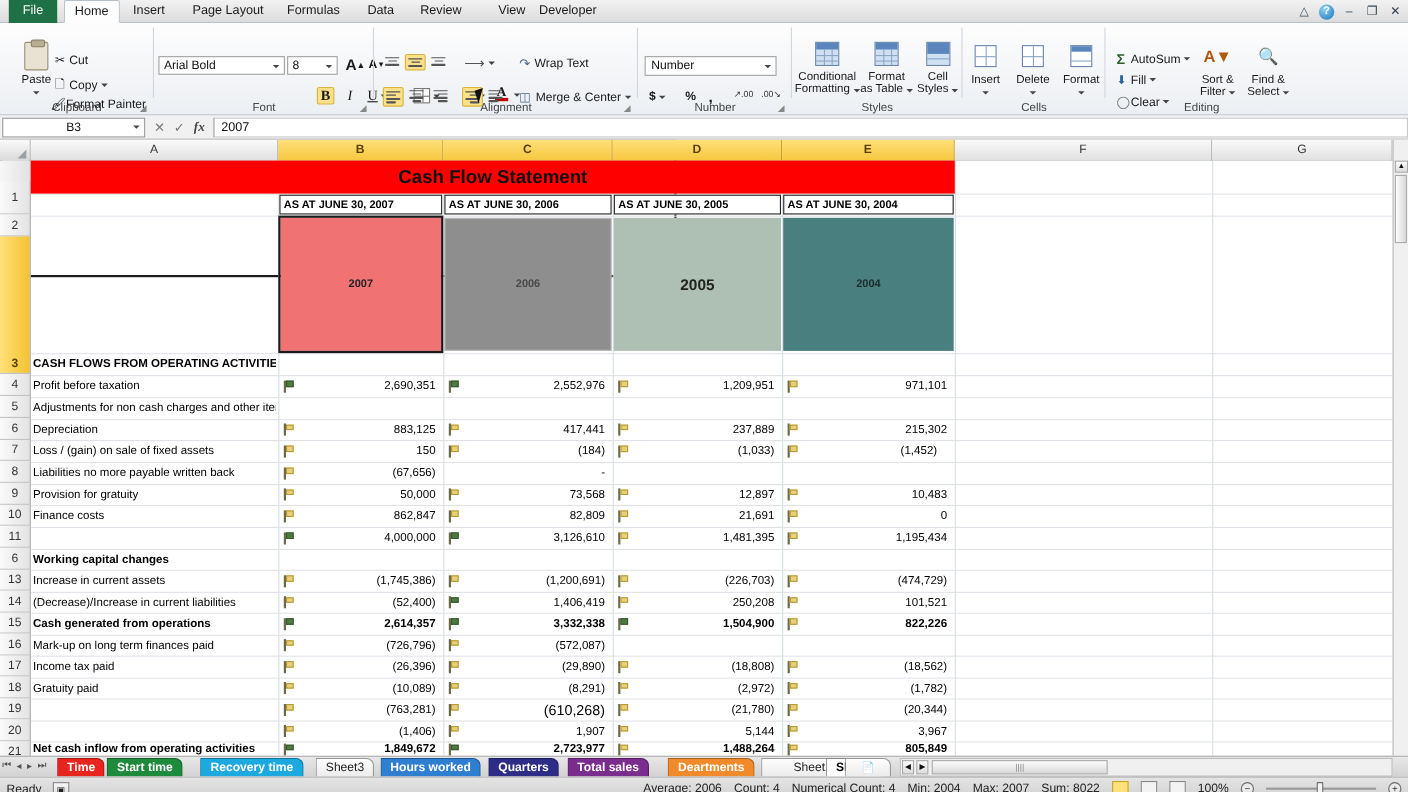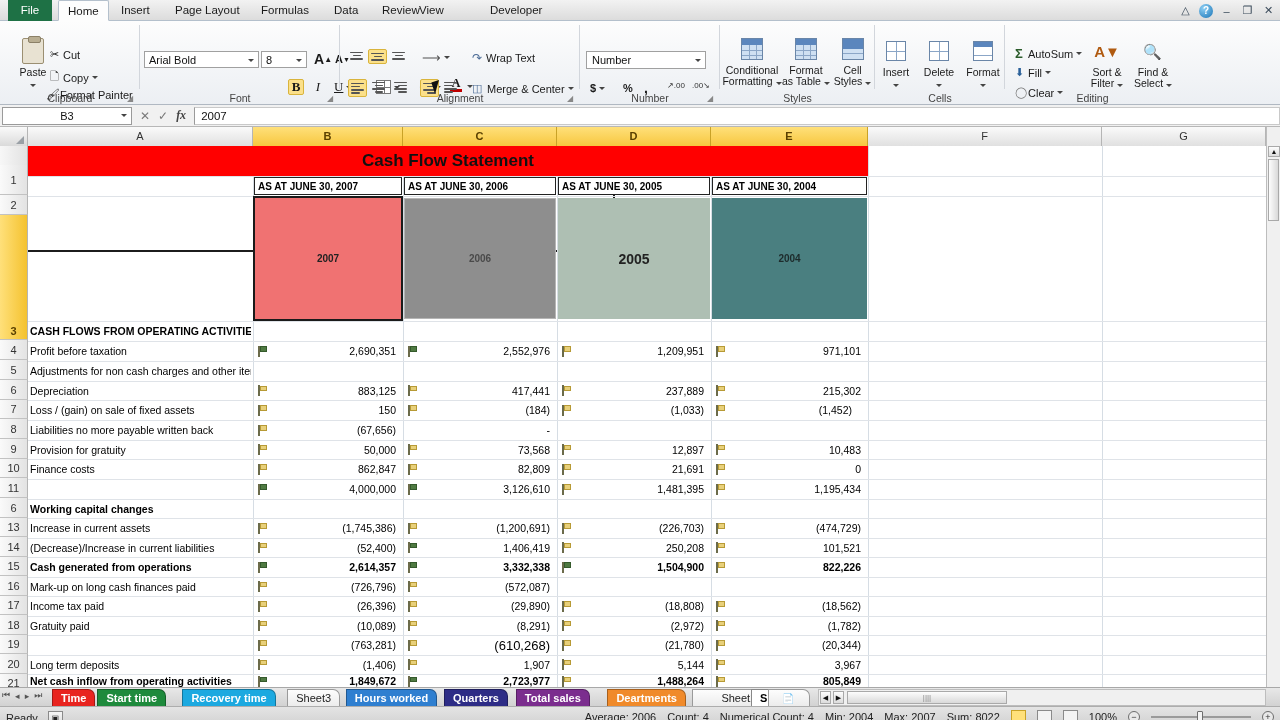--- a/index.html
+++ b/index.html
@@ -170,21 +170,21 @@
     </div>
     <div class="tab" style="left:252px;">
       <span>Formulas</span>
     </div>
     <div class="tab" style="left:325px;">
       <span>Data</span>
     </div>
     <div class="tab" style="left:373px;">
       <span>Review</span>
     </div>
-    <div class="tab" style="left:410px;text-align:right;">
+    <div class="tab" style="left:444px;text-align:right;">
       <span>View</span>
     </div>
     <div class="tab" style="left:481px;">
       <span>Developer</span>
     </div>
 
     <div class="wincontrols">
       <div class="wc">△</div>
       <div class="wc help">?</div>
       <div class="wc">–</div>
@@ -763,21 +763,21 @@
         <div class="cell" style="left: 561px; top: 430px; width: 146px; height: 20px; justify-content: flex-end; font-size: 10.5px; padding-right: 3px; font-weight: bold;">1,504,900</div>
         <div class="flag green" style="left: 562px; top: 434.5px;">
           <span class="pole"></span>
           <span class="cloth"></span>
         </div>
         <div class="cell" style="left: 715px; top: 430px; width: 149px; height: 20px; justify-content: flex-end; font-size: 10.5px; padding-right: 3px; font-weight: bold;">822,226</div>
         <div class="flag gold" style="left: 716px; top: 434.5px;">
           <span class="pole"></span>
           <span class="cloth"></span>
         </div>
-        <div class="cell" style="left: 30px; top: 450px; width: 221px; height: 19px; font-size: 10.5px;">Mark-up on long cash finances paid</div>
+        <div class="cell" style="left: 30px; top: 450px; width: 221px; height: 19px; font-size: 10.5px;">Mark-up on long term finances paid</div>
         <div class="cell" style="left: 257px; top: 450px; width: 142px; height: 19px; justify-content: flex-end; font-size: 10.5px; padding-right: 3px;">(726,796)</div>
         <div class="flag gold" style="left: 258px; top: 454px;">
           <span class="pole"></span>
           <span class="cloth"></span>
         </div>
         <div class="cell" style="left: 407px; top: 450px; width: 146px; height: 19px; justify-content: flex-end; font-size: 10.5px; padding-right: 3px;">(572,087)</div>
         <div class="flag gold" style="left: 408px; top: 454px;">
           <span class="pole"></span>
           <span class="cloth"></span>
         </div>
@@ -836,21 +836,20 @@
         <div class="cell" style="left: 561px; top: 508px; width: 146px; height: 20px; justify-content: flex-end; font-size: 10.5px; padding-right: 3px;">(21,780)</div>
         <div class="flag gold" style="left: 562px; top: 512.5px;">
           <span class="pole"></span>
           <span class="cloth"></span>
         </div>
         <div class="cell" style="left: 715px; top: 508px; width: 149px; height: 20px; justify-content: flex-end; font-size: 10.5px; padding-right: 3px;">(20,344)</div>
         <div class="flag gold" style="left: 716px; top: 512.5px;">
           <span class="pole"></span>
           <span class="cloth"></span>
         </div>
-        <div class="cell" style="left: 30px; top: 528px; width: 221px; height: 19px; font-size: 10.5px;">Long term deposits</div>
         <div class="cell" style="left: 257px; top: 528px; width: 142px; height: 19px; justify-content: flex-end; font-size: 10.5px; padding-right: 3px;">(1,406)</div>
         <div class="flag gold" style="left: 258px; top: 532px;">
           <span class="pole"></span>
           <span class="cloth"></span>
         </div>
         <div class="cell" style="left: 407px; top: 528px; width: 146px; height: 19px; justify-content: flex-end; font-size: 10.5px; padding-right: 3px;">1,907</div>
         <div class="flag gold" style="left: 408px; top: 532px;">
           <span class="pole"></span>
           <span class="cloth"></span>
         </div>

